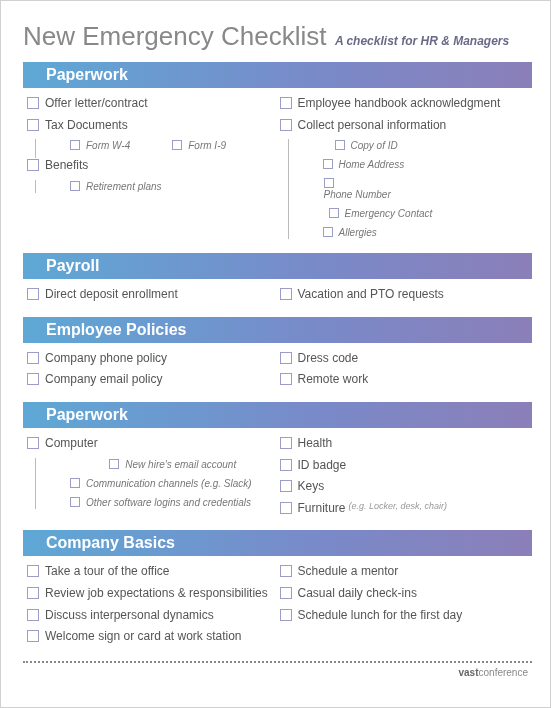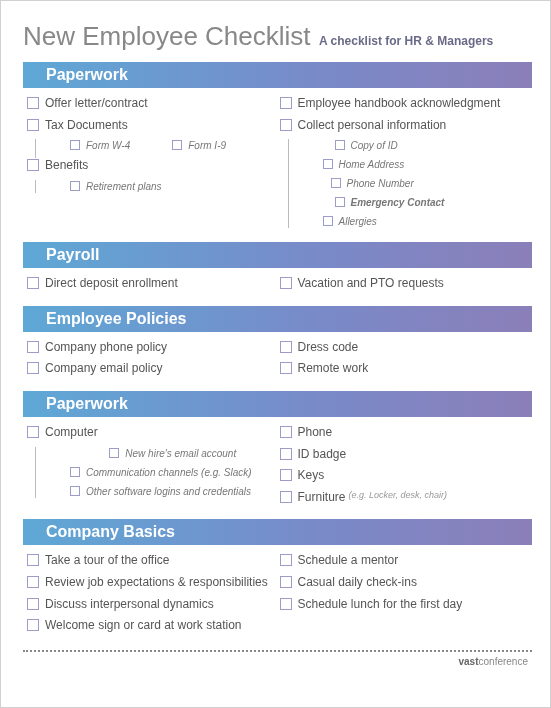--- a/index.html
+++ b/index.html
@@ -15,20 +15,21 @@
   }
   .header { margin-bottom: 10px; }
   .title {
     font-size: 26px;
     font-weight: 300;
     color: #888;
     display: inline;
   }
   .subtitle {
     font-size: 12px;
+    font-style: italic;
     font-weight: 600;
     color: #6a6a88;
     margin-left: 4px;
   }
   .section-header {
     background: linear-gradient(90deg, #5ea8d6 0%, #7a89c8 60%, #8b7fb8 100%);
     color: #fff;
     font-weight: 700;
     font-size: 16px;
     padding: 4px 23px;
@@ -93,21 +94,21 @@
     font-size: 10px;
     color: #888;
     padding-right: 4px;
   }
   .footer .bold { font-weight: 700; color:#666; }
 </style>
 </head>
 <body>
 
 <div class="header">
-  <span class="title">New Employee Checklist</span>
+  <span class="title">New Emergency Checklist</span>
   <span class="subtitle">A checklist for HR &amp; Managers</span>
 </div>
 
 <div class="section-header">Paperwork</div>
 <div class="section-body">
   <div class="col">
     <div class="item">
         <div class="checkbox"></div>
         <span>Offer letter/contract</span>
       </div>
@@ -149,25 +150,25 @@
       </div>
     <div class="sub-wrap">
       <div class="item sub" style="margin-left:12px;">
           <div class="checkbox"></div>
           <span>Copy of ID</span>
         </div>
       <div class="item sub" style="margin-left:0;">
           <div class="checkbox"></div>
           <span>Home Address</span>
         </div>
-      <div class="item sub" style="margin-left:8px;">
+      <div class="item sub" style="margin-left:1px;flex-direction:column;">
           <div class="checkbox"></div>
           <span>Phone Number</span>
         </div>
-      <div class="item sub" style="margin-left:12px;font-weight:bold;">
+      <div class="item sub" style="margin-left:6px;">
           <div class="checkbox"></div>
           <span>Emergency Contact</span>
         </div>
       <div class="item sub" style="margin-left:0;">
           <div class="checkbox"></div>
           <span>Allergies</span>
         </div>
     </div>
   </div>
 </div>
@@ -230,21 +231,21 @@
         </div>
       <div class="item sub" style="margin-left:0;">
           <div class="checkbox"></div>
           <span>Other software logins and credentials</span>
         </div>
     </div>
   </div>
   <div class="col">
     <div class="item">
         <div class="checkbox"></div>
-        <span>Phone</span>
+        <span>Health</span>
       </div>
     <div class="item">
         <div class="checkbox"></div>
         <span>ID badge</span>
       </div>
     <div class="item">
         <div class="checkbox"></div>
         <span>Keys</span>
       </div>
     <div class="item">

